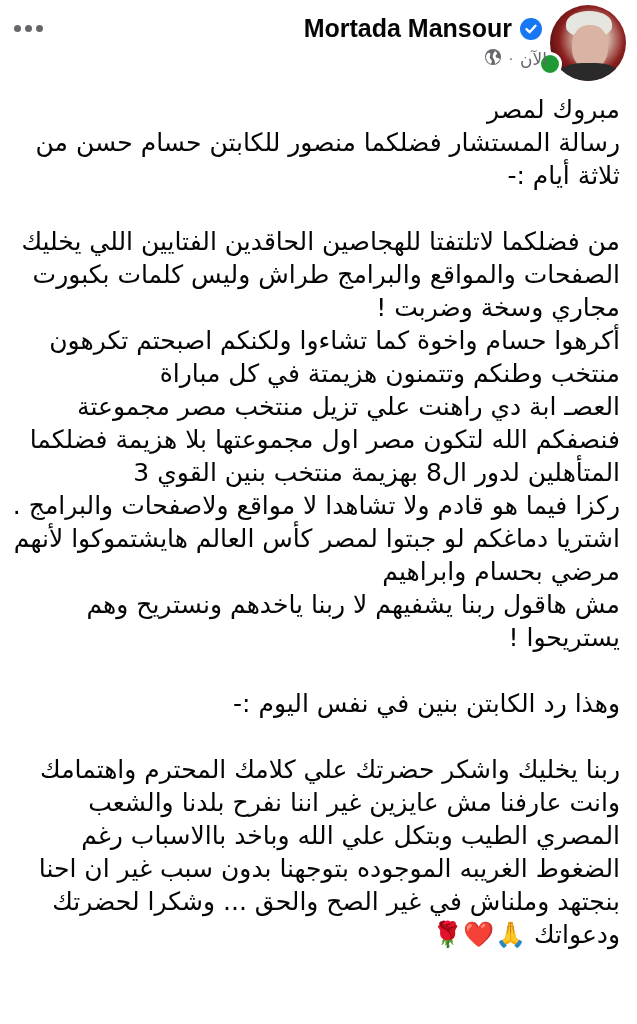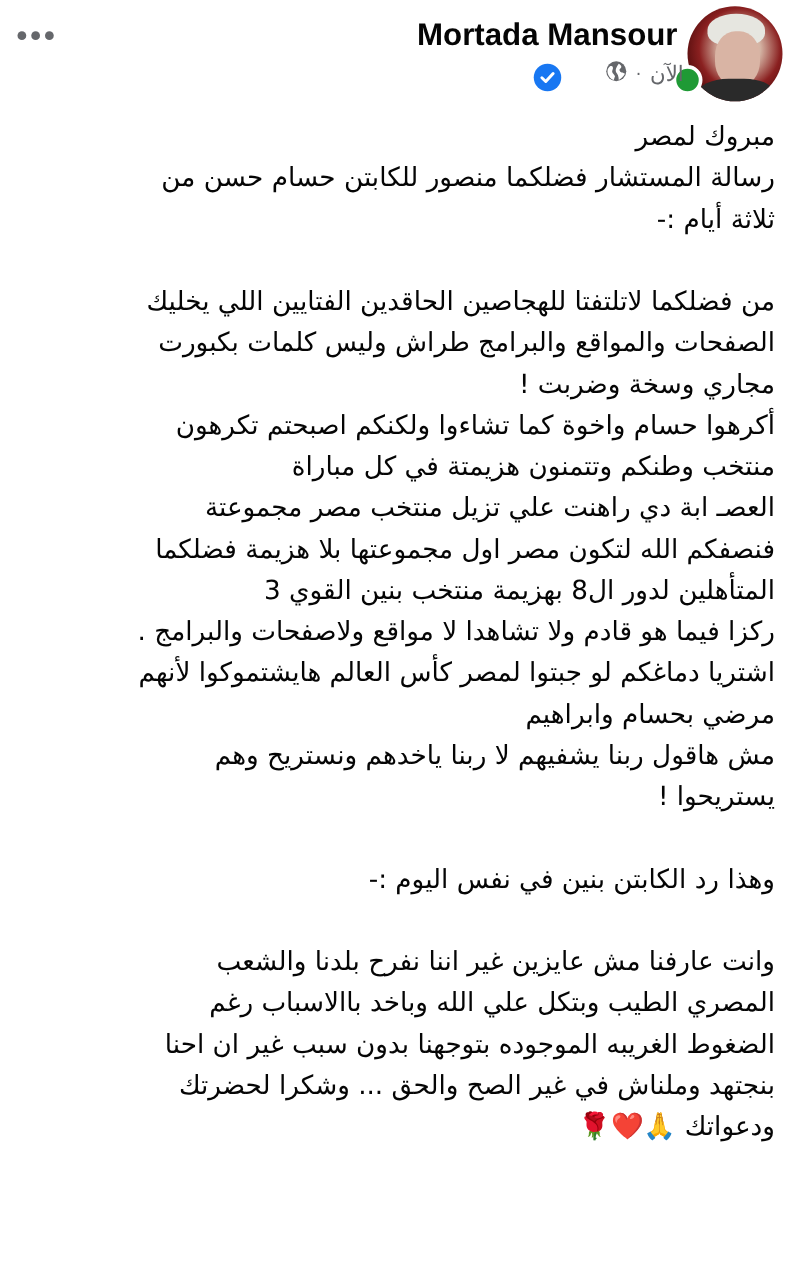--- a/index.html
+++ b/index.html
@@ -4,27 +4,27 @@
 <style>
   html, body { margin: 0; padding: 0; background: #ffffff; }
   body { width: 637px; height: 1024px; position: relative; overflow: hidden; font-family: "DejaVu Sans", sans-serif; color: #050505; }
   .more-btn { position: absolute; left: 14px; top: 20px; width: 36px; height: 16px; display: flex; gap: 4px; align-items: center; cursor: pointer; }
   .more-btn .dot { width: 7px; height: 7px; border-radius: 50%; background: #65676b; }
   .avatar { position: absolute; left: 550px; top: 5px; width: 76px; height: 76px; border-radius: 50%; overflow: hidden; background: radial-gradient(circle at 55% 45%, #e9d2c6 0%, #d4b3a3 28%, #8a2020 55%, #4a0a0a 80%, #1a1a1a 100%); }
   .avatar .hair { position: absolute; left: 16px; top: 6px; width: 46px; height: 26px; border-radius: 50% 50% 40% 40%; background: #e6e6e0; }
   .avatar .face { position: absolute; left: 22px; top: 20px; width: 36px; height: 44px; border-radius: 45%; background: #d9b4a4; }
   .avatar .suit { position: absolute; left: 8px; top: 58px; width: 62px; height: 30px; border-radius: 40% 40% 0 0; background: #2a2a2a; }
   .online-dot { position: absolute; left: 538px; top: 52px; width: 18px; height: 18px; border-radius: 50%; background: #1f9a35; border: 3px solid #ffffff; }
-  .name-row { position: absolute; right: 95px; top: 14px; display: flex; align-items: center; gap: 8px; direction: ltr; flex-direction: column; }
+  .name-row { position: absolute; right: 95px; top: 14px; display: flex; align-items: center; gap: 8px; direction: ltr; }
   .name { font-family: "Liberation Sans", sans-serif; font-weight: bold; font-size: 25px; color: #050505; cursor: pointer; }
   .verified { width: 22px; height: 22px; border-radius: 50%; background: #1877f2; display: flex; align-items: center; justify-content: center; }
   .meta-row { position: absolute; right: 90px; top: 48px; display: flex; align-items: center; gap: 7px; direction: rtl; color: #65676b; font-size: 17px; }
   .meta-sep { font-size: 14px; }
   .globe { width: 18px; height: 18px; }
-  .post-body { position: absolute; right: 17px; top: 93px; width: 610px; direction: rtl; text-align: right; font-family: "DejaVu Sans", sans-serif; font-size: 21px; line-height: 33px; color: #050505; }
+  .post-body { position: absolute; right: 17px; top: 93px; width: 610px; direction: rtl; text-align: right; font-family: "DejaVu Sans", sans-serif; font-size: 25px; line-height: 33px; color: #050505; }
   .line { white-space: nowrap; height: 33px; }
   .line.blank { height: 33px; }
 </style>
 </head>
 <body>
 
 <div class="more-btn">
   <span class="dot"></span>
   <span class="dot"></span>
   <span class="dot"></span>
@@ -71,18 +71,19 @@
   <div class="line">فنصفكم الله لتكون مصر اول مجموعتها بلا هزيمة فضلكما</div>
   <div class="line">المتأهلين لدور ال8 بهزيمة منتخب بنين القوي 3</div>
   <div class="line">ركزا فيما هو قادم ولا تشاهدا لا مواقع ولاصفحات والبرامج .</div>
   <div class="line">اشتريا دماغكم لو جبتوا لمصر كأس العالم هايشتموكوا لأنهم</div>
   <div class="line">مرضي بحسام وابراهيم</div>
   <div class="line">مش هاقول ربنا يشفيهم لا ربنا ياخدهم ونستريح وهم</div>
   <div class="line">يستريحوا !</div>
   <div class="line blank"></div>
   <div class="line">وهذا رد الكابتن بنين في نفس اليوم :-</div>
   <div class="line blank"></div>
+  <div class="line">ربنا يخليك واشكر حضرتك علي كلامك المحترم واهتمامك</div>
   <div class="line">وانت عارفنا مش عايزين غير اننا نفرح بلدنا  والشعب</div>
   <div class="line">المصري الطيب   وبتكل علي الله  وباخد باالاسباب  رغم</div>
   <div class="line">الضغوط الغريبه الموجوده  بتوجهنا بدون سبب  غير ان احنا</div>
   <div class="line">بنجتهد  وملناش في غير الصح  والحق  ... وشكرا لحضرتك</div>
   <div class="line">ودعواتك  🙏❤️🌹</div>
 </div>
 
 </body></html>

